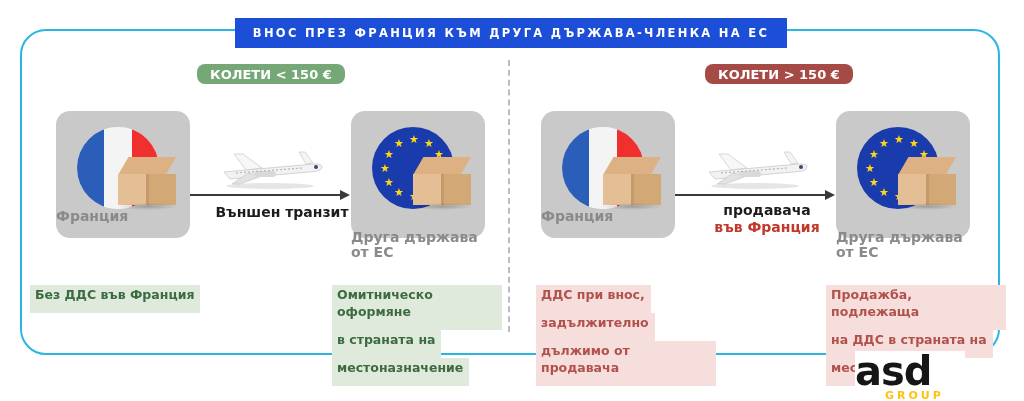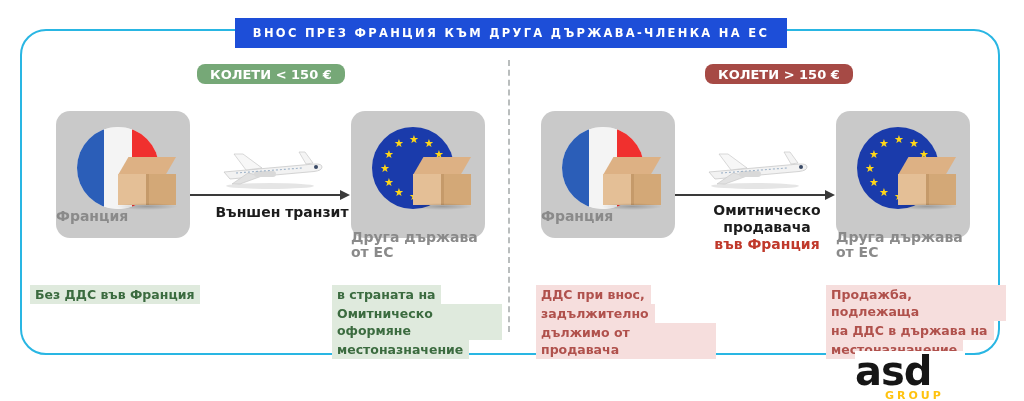--- a/index.html
+++ b/index.html
@@ -95,21 +95,21 @@
     position:absolute;width:100%;text-align:center;font-size:14px;
     font-weight:bold;color:#1c1c1c;line-height:17px;white-space:nowrap;margin-left:12px;
   }
   .arrow-label .red{color:#c0392b;}
 
   
   .callout{
     position:absolute;font-size:12.5px;font-weight:bold;line-height:17px;z-index:6;
   }
   .callout span{
-    display:table;padding:1px 6px 1px 5px;
+    display:table;padding:1px 6px 10px 5px;
   }
   .callout.green span{background:#dfeadd;color:#3b6b3f;}
   .callout.red span{background:#f6dedd;color:#b0514c;}
 
   
   .logo{position:absolute;left:855px;top:335px;width:110px;height:56px;z-index:8;background:#ffffff;margin-top:16px;}
   .logo .asd{
     font-size:40px;font-weight:bold;color:#161616;letter-spacing:-1px;
     line-height:40px;font-family:"DejaVu Sans","Liberation Sans",sans-serif;
   }
@@ -191,22 +191,22 @@
     <div>Друга държава</div>
     <div>от ЕС</div>
   </div>
 </div>
 
 <div class="callout green" style="left:30px;top:285px;width:200px;">
   <span>Без ДДС във Франция</span>
 </div>
 
 <div class="callout green" style="left:332px;top:285px;width:170px;">
+  <span>Омитническо оформяне</span>
   <span>в страната на</span>
-  <span>Омитническо оформяне</span>
   <span>местоназначение</span>
 </div>
 
 <div class="badge red">
   <span>КОЛЕТИ &gt; 150 €</span>
 </div>
 
 <div class="cbox r1">
   <div class="flag flag-fr">
     <div class="b"></div>
@@ -230,21 +230,20 @@
     <path d="M36 24 L24 8 L33 8 L52 22 Z" fill="#f7f7f7" stroke="#c9c9c9" stroke-width="0.7"></path>
     <path d="M38 27 L22 38 L30 38 L52 30 Z" fill="#e2e2e2" stroke="#c9c9c9" stroke-width="0.7"></path>
     <path d="M96 18 L89 6 L95 6 L103 17 Z" fill="#f4f4f4" stroke="#c9c9c9" stroke-width="0.7"></path>
     <rect x="44" y="25" width="22" height="6" rx="3" fill="#d9d9d9"></rect>
     <circle cx="106" cy="21" r="2" fill="#3a4a66"></circle>
     <path d="M26 27 L92 22" stroke="#9fb3c8" stroke-width="1.1" stroke-dasharray="2 2"></path>
   </svg>
   <div class="arrow-line" style="top:42px;width:150px;"></div>
   <div class="arrow-head" style="left:150px;top:38px;"></div>
   <div class="arrow-label" style="top:50px;">
-    <div>Омитническо</div>
     <div>продавача</div>
     <div class="red">във Франция</div>
   </div>
 </div>
 
 <div class="cbox r2">
   <div class="flag flag-eu">
     <span class="star" style="left:37px;top:7px;">★</span>
     <span class="star" style="left:52px;top:11px;">★</span>
     <span class="star" style="left:62px;top:22px;">★</span>
@@ -272,20 +271,20 @@
 </div>
 
 <div class="callout red" style="left:536px;top:285px;width:180px;">
   <span>ДДС при внос,</span>
   <span>задължително</span>
   <span>дължимо от продавача</span>
 </div>
 
 <div class="callout red" style="left:826px;top:285px;width:180px;">
   <span>Продажба, подлежаща</span>
-  <span>на ДДС в държава на</span>
+  <span>на ДДС в страната на</span>
   <span>местоназначение</span>
 </div>
 
 <div class="logo">
   <div class="asd">asd</div>
   <div class="grp">GROUP</div>
 </div>
 
 </body></html>

